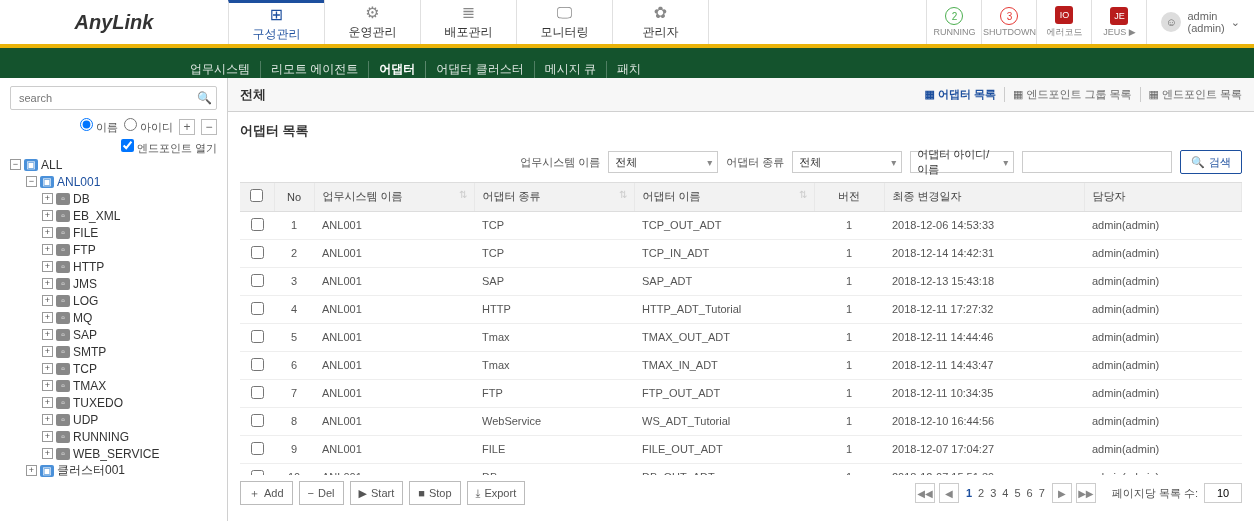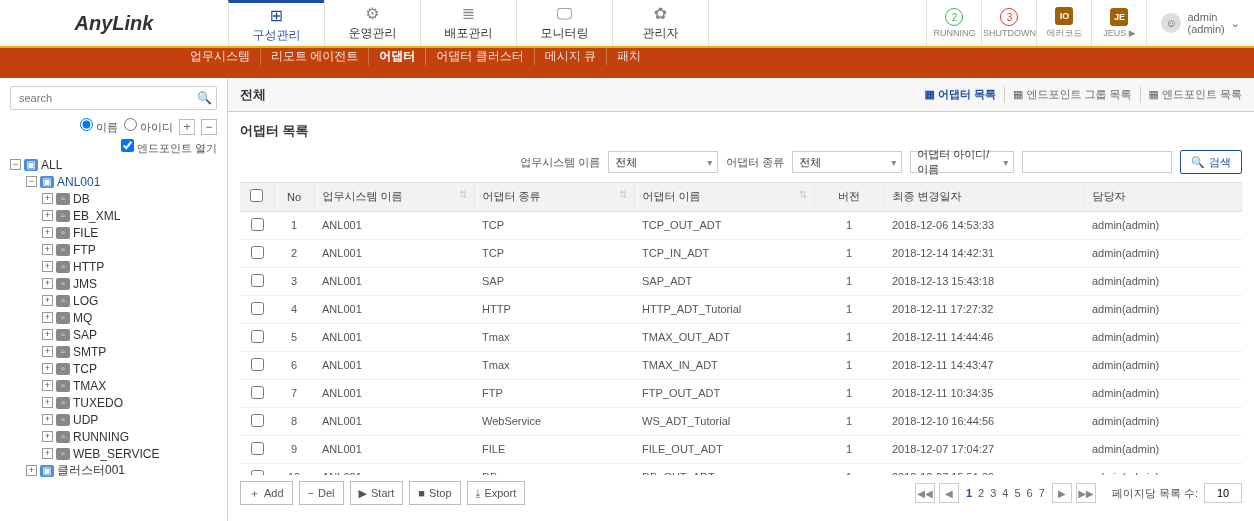--- a/index.html
+++ b/index.html
@@ -1,33 +1,33 @@
 <!DOCTYPE html>
 <html><head>
 <meta charset="utf-8">
 <style>
 * { box-sizing: border-box; margin: 0; padding: 0; }
 body { font-family: Arial, "Malgun Gothic", sans-serif; font-size: 12px; color: #333; background: #fff; }
-.header { display: flex; align-items: stretch; border-bottom: 2px solid #eab308; height: 48px; }
+.header { display: flex; align-items: stretch; border-bottom: 4px solid #eab308; height: 48px; }
 .logo { width: 228px; display: flex; align-items: center; justify-content: center; font-weight: bold; font-style: italic; font-size: 20px; }
 .main-tabs { display: flex; }
 .main-tab { width: 96px; display: flex; flex-direction: column; align-items: center; justify-content: center; border-left: 1px solid #e0e0e0; cursor: pointer; font-size: 12px; gap: 2px; }
 .main-tab.active { border-top: 3px solid #1d4f9e; color: #1d4f9e; }
 .main-tab .icon { font-size: 16px; color: #888; }
 .main-tab.active .icon { color: #1d4f9e; }
 .header-spacer { flex: 1; border-left: 1px solid #e0e0e0; }
 .status-boxes { display: flex; align-items: center; }
 .status-box { width: 55px; display: flex; flex-direction: column; align-items: center; justify-content: center; border-left: 1px solid #e0e0e0; font-size: 9px; color: #888; gap: 2px; height: 100%; cursor: pointer; }
 .status-circle { width: 18px; height: 18px; border-radius: 50%; display: flex; align-items: center; justify-content: center; font-size: 10px; }
 .status-green { border: 1.5px solid #4caf50; color: #4caf50; }
 .status-red { border: 1.5px solid #e53935; color: #e53935; }
-.status-sq { width: 18px; height: 18px; background: #a16207; color: #fff; display: flex; align-items: center; justify-content: center; font-size: 9px; border-radius: 3px; font-weight: bold; }
+.status-sq { width: 18px; height: 18px; background: #b91c1c; color: #fff; display: flex; align-items: center; justify-content: center; font-size: 9px; border-radius: 3px; font-weight: normal; }
 .user-box { display: flex; align-items: center; gap: 6px; padding: 0 14px; border-left: 1px solid #e0e0e0; font-size: 11px; color: #666; }
 .user-icon { width: 20px; height: 20px; background: #ddd; border-radius: 50%; display: flex; align-items: center; justify-content: center; }
-.subnav { background: #c2410c; color: #fff; height: 30px; display: flex; align-items: flex-start; padding-left: 180px; font-size: 12px; }
+.subnav { background: #14532d; color: #fff; height: 30px; display: flex; align-items: flex-end; padding-left: 180px; font-size: 12px; }
 .subnav-item { padding: 0 10px; border-right: 1px solid rgba(255,255,255,0.3); cursor: pointer; opacity: 0.85; }
 .subnav-item.active { font-weight: bold; opacity: 1; }
 .subnav-item:last-child { border-right: none; }
 .layout { display: flex; height: calc(521px - 48px - 30px); }
 .sidebar { width: 228px; border-right: 1px solid #d0d0d0; padding: 8px 10px; overflow: auto; }
 .search-wrap { display: flex; border: 1px solid #ccc; border-radius: 2px; height: 24px; align-items: center; padding: 0 4px; }
 .search-wrap input { border: none; outline: none; flex: 1; font-size: 11px; padding: 0 4px; }
 .radio-row { display: flex; align-items: center; justify-content: flex-end; gap: 6px; margin: 8px 0 4px; font-size: 11px; color: #555; }
 .radio-row .sqbtn { width: 16px; height: 16px; border: 1px solid #bbb; display: flex; align-items: center; justify-content: center; cursor: pointer; color: #666; font-size: 12px; }
 .checkrow { display: flex; justify-content: flex-end; align-items: center; gap: 4px; font-size: 11px; color: #555; margin-bottom: 0; }

